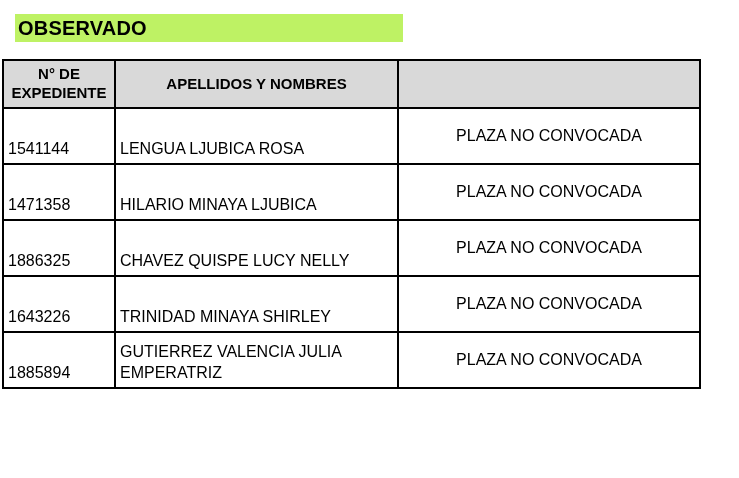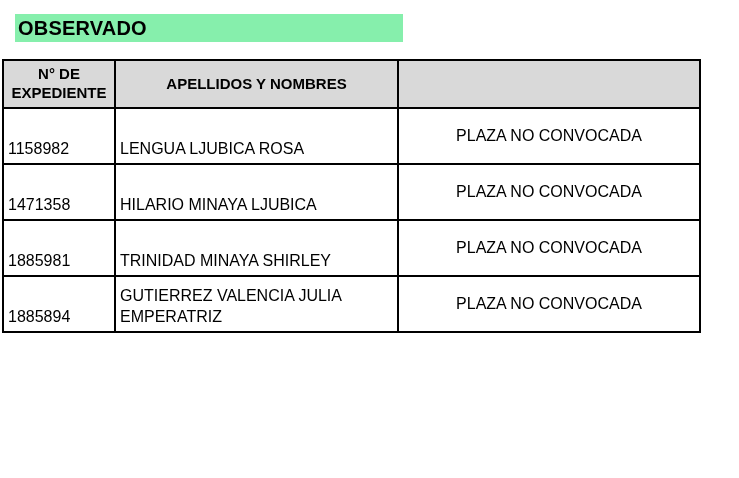--- a/index.html
+++ b/index.html
@@ -17,21 +17,21 @@
     height: 478px;
     background: #ffffff;
     overflow: hidden;
   }
   .title-bar {
     position: absolute;
     left: 15px;
     top: 14px;
     width: 388px;
     height: 28px;
-    background: #86efac;
+    background: #bef264;
     display: flex;
     align-items: center;
     box-sizing: border-box;
     padding-left: 3px;
   }
   .title-bar .title-text {
     font-size: 20px;
     font-weight: bold;
     letter-spacing: 0.2px;
     white-space: nowrap;
@@ -97,31 +97,36 @@
     </colgroup>
     <thead>
       <tr>
         <th>N° DE EXPEDIENTE</th>
         <th>APELLIDOS Y NOMBRES</th>
         <th></th>
       </tr>
     </thead>
     <tbody>
       <tr>
-        <td class="cell-exp">1158982</td>
+        <td class="cell-exp">1541144</td>
         <td class="cell-nom">LENGUA LJUBICA ROSA</td>
         <td class="cell-est">PLAZA NO CONVOCADA</td>
       </tr>
       <tr>
         <td class="cell-exp">1471358</td>
         <td class="cell-nom">HILARIO MINAYA LJUBICA</td>
         <td class="cell-est">PLAZA NO CONVOCADA</td>
       </tr>
       <tr>
-        <td class="cell-exp">1885981</td>
+        <td class="cell-exp">1886325</td>
+        <td class="cell-nom">CHAVEZ QUISPE LUCY NELLY</td>
+        <td class="cell-est">PLAZA NO CONVOCADA</td>
+      </tr>
+      <tr>
+        <td class="cell-exp">1643226</td>
         <td class="cell-nom">TRINIDAD MINAYA SHIRLEY</td>
         <td class="cell-est">PLAZA NO CONVOCADA</td>
       </tr>
       <tr>
         <td class="cell-exp">1885894</td>
         <td class="cell-nom">GUTIERREZ VALENCIA JULIA EMPERATRIZ</td>
         <td class="cell-est">PLAZA NO CONVOCADA</td>
       </tr>
     </tbody>
   </table>

